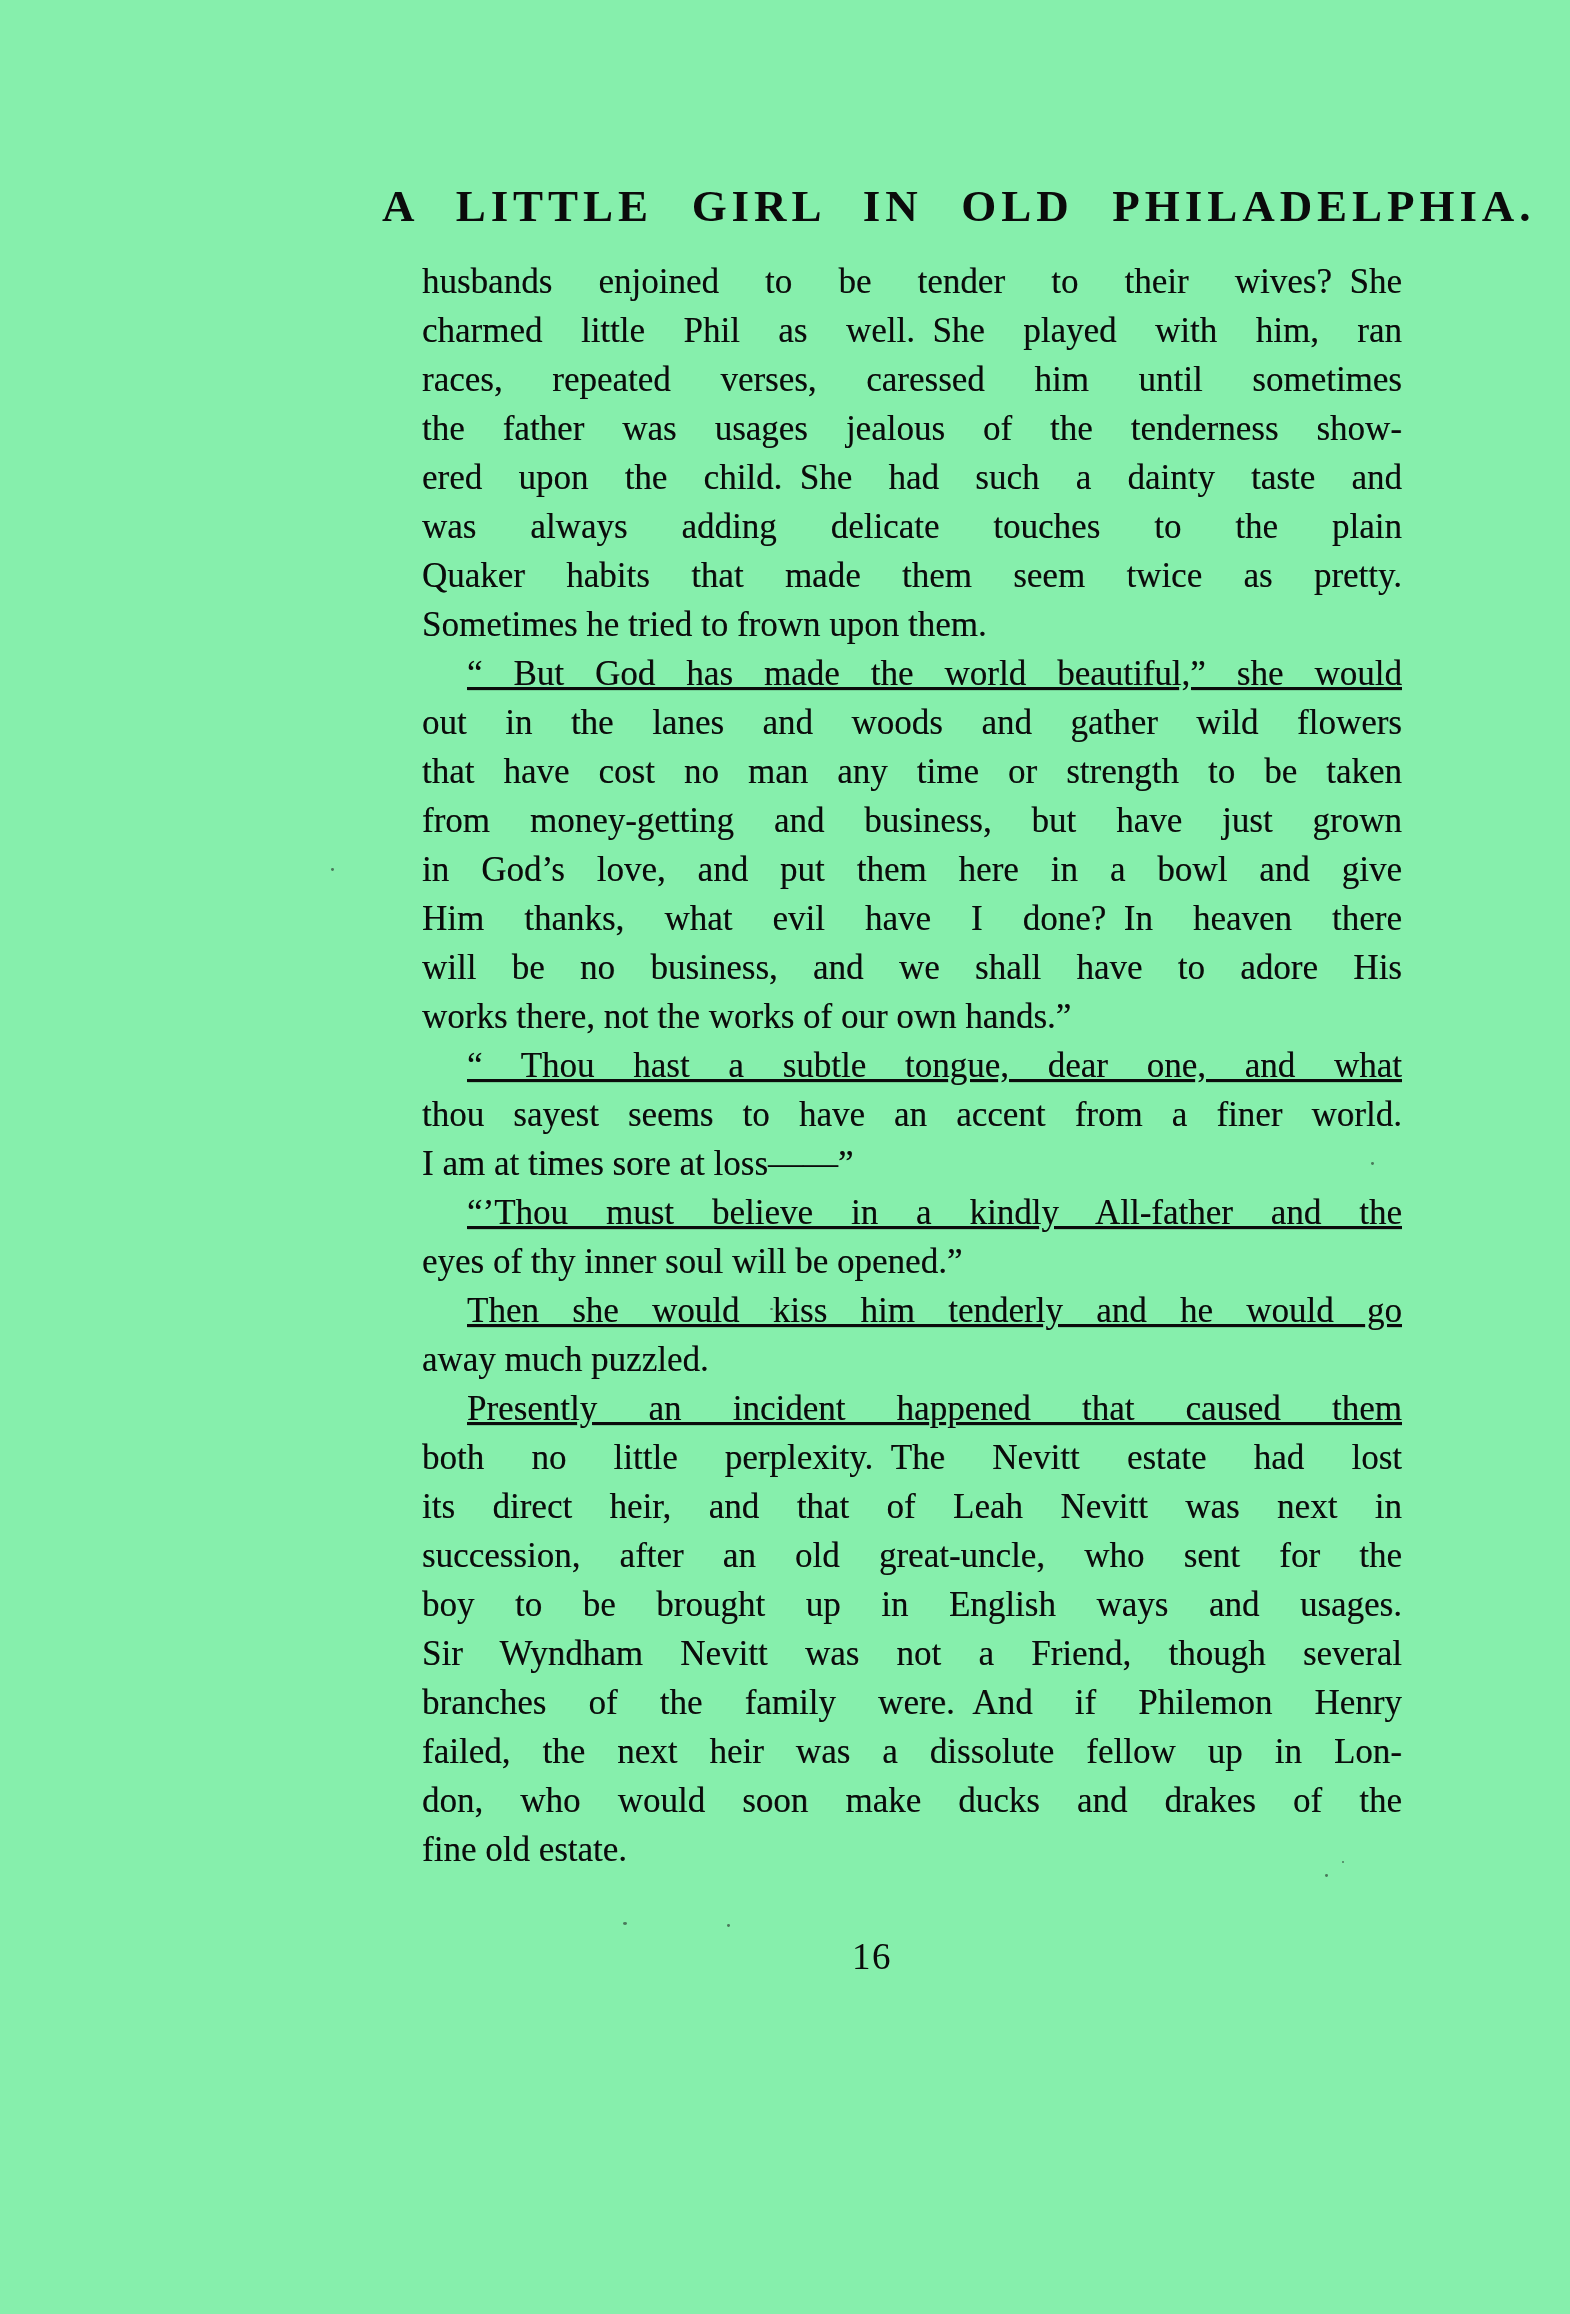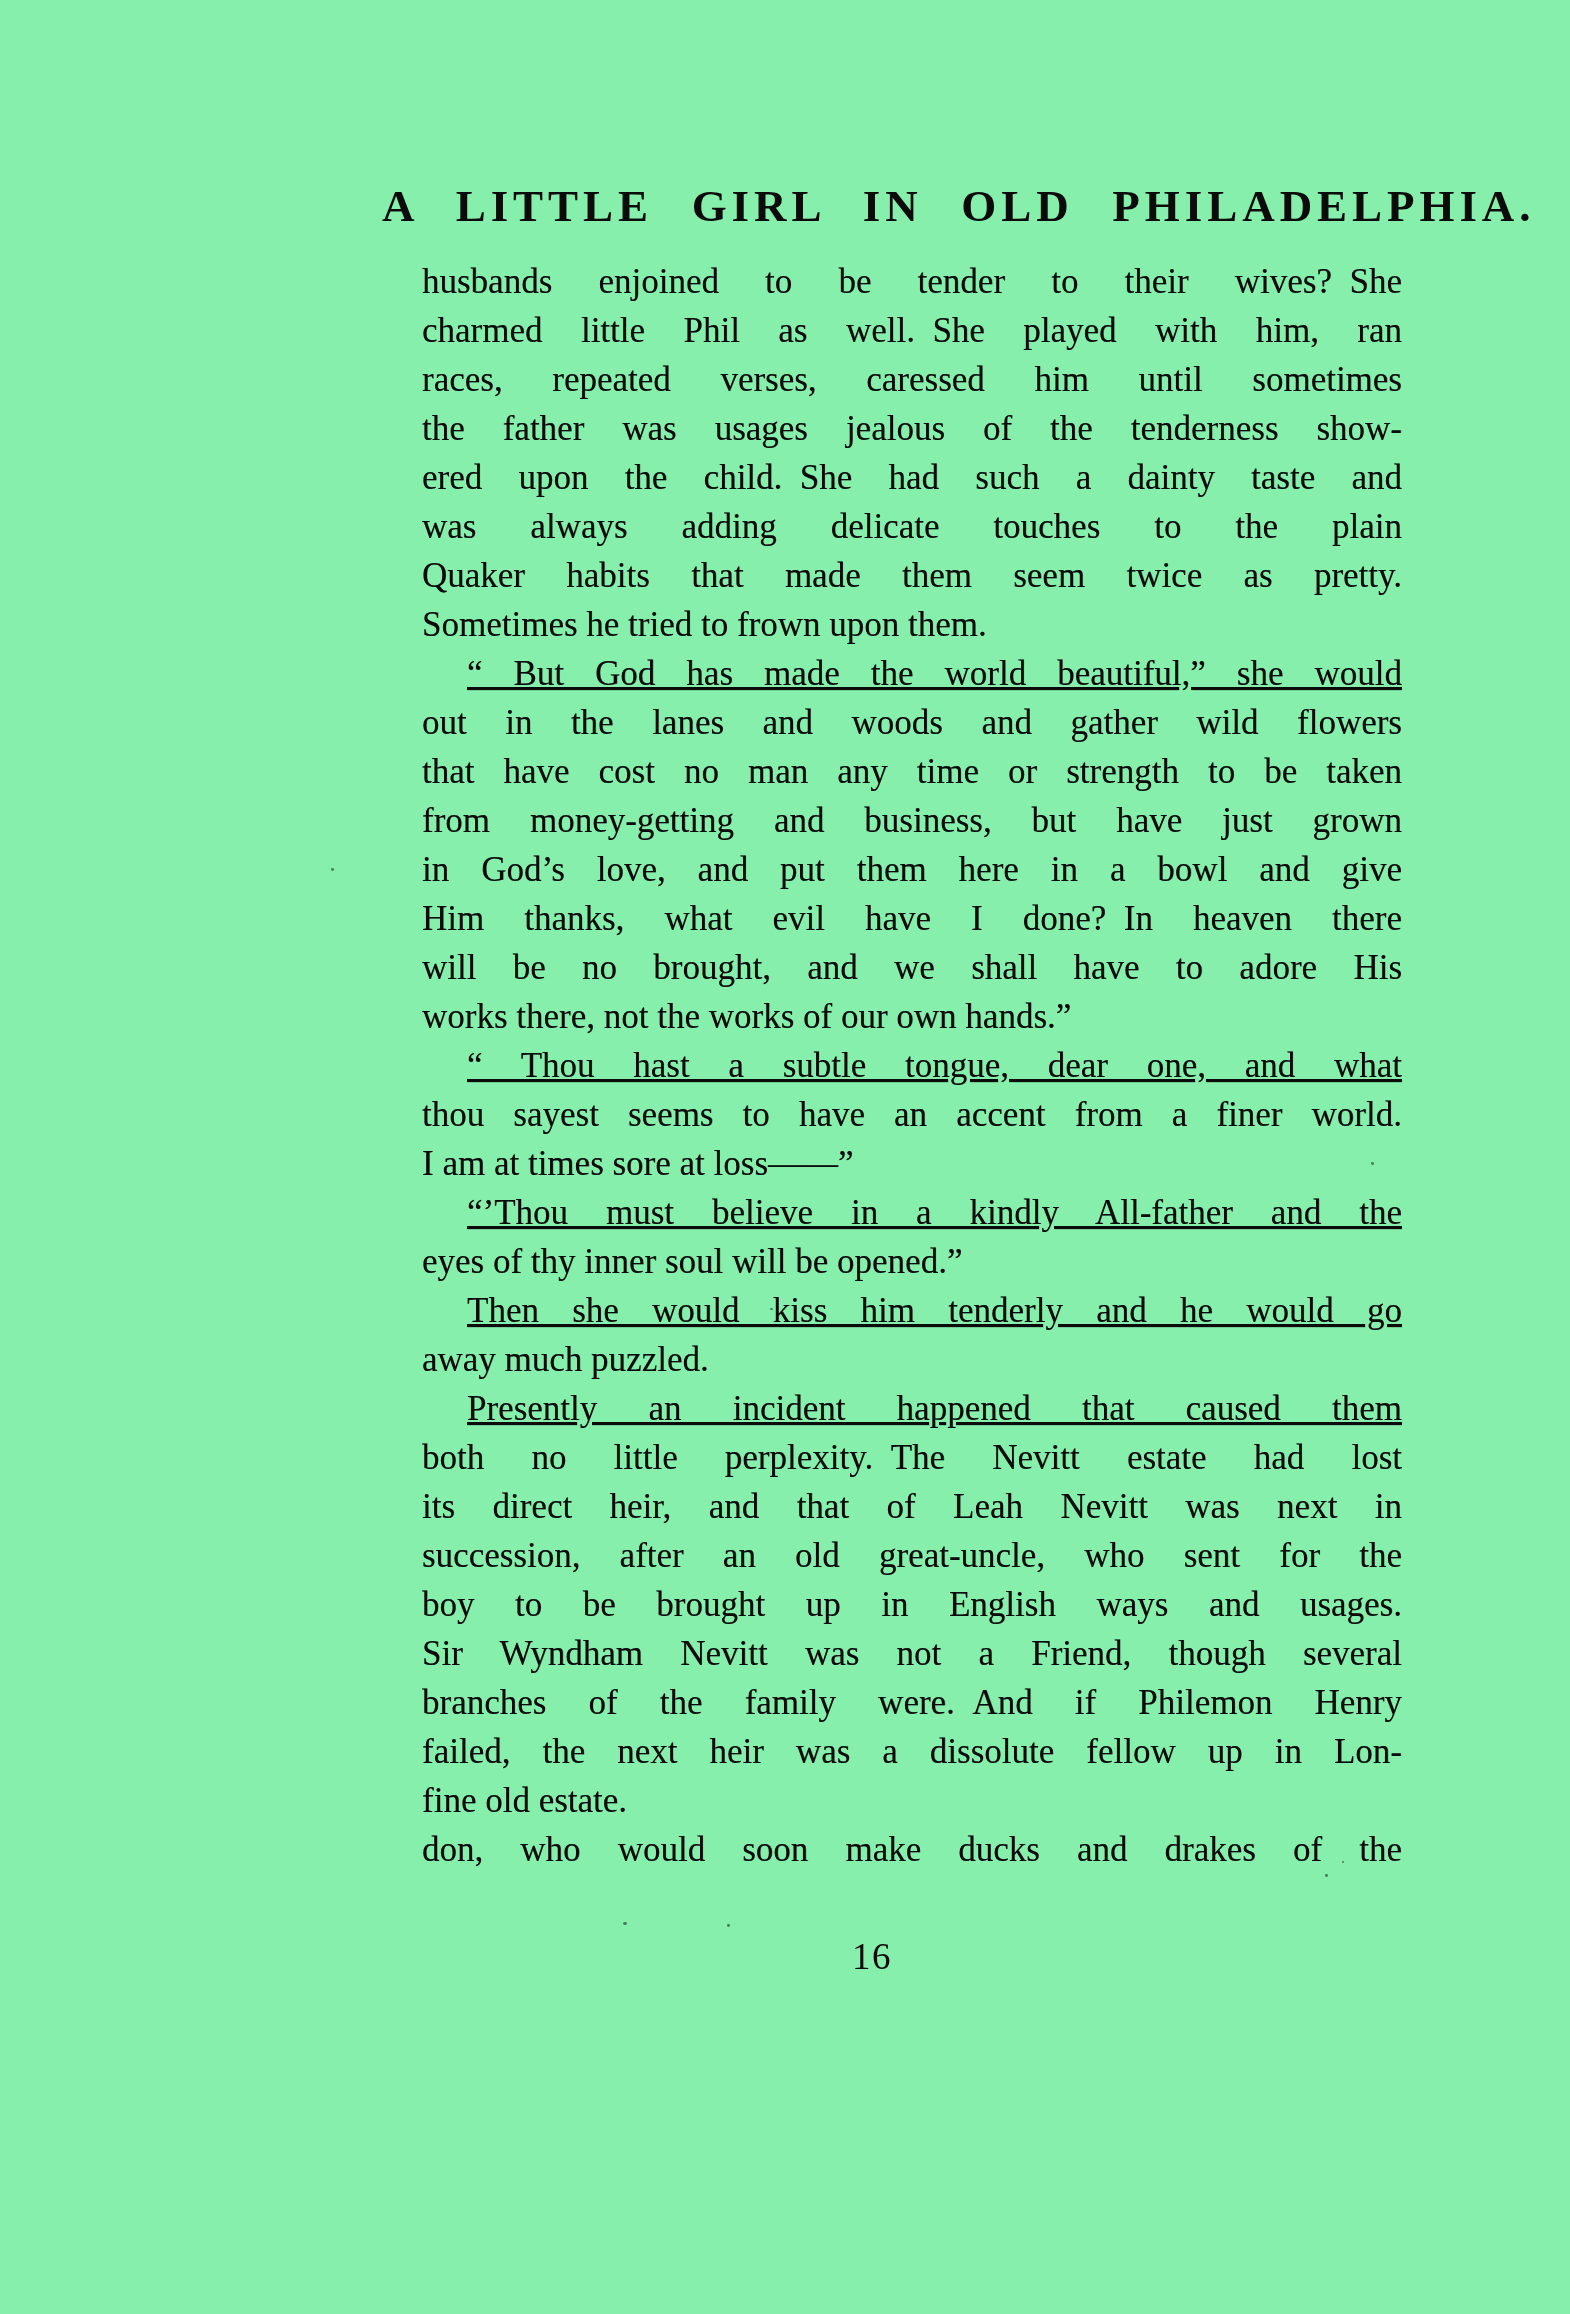--- a/index.html
+++ b/index.html
@@ -66,39 +66,39 @@
       <div class="line">ered upon the child. She had such a dainty taste and</div>
       <div class="line">was always adding delicate touches to the plain</div>
       <div class="line">Quaker habits that made them seem twice as pretty.</div>
       <div class="line last">Sometimes he tried to frown upon them.</div>
       <div class="line indent">“ But God has made the world beautiful,” she would</div>
       <div class="line">out in the lanes and woods and gather wild flowers</div>
       <div class="line">that have cost no man any time or strength to be taken</div>
       <div class="line">from money-getting and business, but have just grown</div>
       <div class="line">in God’s love, and put them here in a bowl and give</div>
       <div class="line">Him thanks, what evil have I done? In heaven there</div>
-      <div class="line">will be no brought, and we shall have to adore His</div>
+      <div class="line">will be no business, and we shall have to adore His</div>
       <div class="line last">works there, not the works of our own hands.”</div>
       <div class="line indent">“ Thou hast a subtle tongue, dear one, and what</div>
       <div class="line">thou sayest seems to have an accent from a finer world.</div>
       <div class="line last">I am at times sore at loss——”</div>
       <div class="line indent">“’Thou must believe in a kindly All-father and the</div>
       <div class="line last">eyes of thy inner soul will be opened.”</div>
       <div class="line indent">Then she would kiss him tenderly and he would go</div>
       <div class="line last">away much puzzled.</div>
       <div class="line indent">Presently an incident happened that caused them</div>
       <div class="line">both no little perplexity. The Nevitt estate had lost</div>
       <div class="line">its direct heir, and that of Leah Nevitt was next in</div>
       <div class="line">succession, after an old great-uncle, who sent for the</div>
       <div class="line">boy to be brought up in English ways and usages.</div>
       <div class="line">Sir Wyndham Nevitt was not a Friend, though several</div>
       <div class="line">branches of the family were. And if Philemon Henry</div>
       <div class="line">failed, the next heir was a dissolute fellow up in Lon-</div>
+      <div class="line">don, who would soon make ducks and drakes of the</div>
       <div class="line last">fine old estate.</div>
-      <div class="line">don, who would soon make ducks and drakes of the</div>
     </div>
 
   <div class="folio">16</div>
 
   <div class="speck" style="left:623px; top:1922px; width:3.9px; height:2.9px;"></div>
   <div class="speck" style="left:727px; top:1924px; width:2.9px; height:2.9px;"></div>
   <div class="speck" style="left:1325px; top:1874px; width:2.9px; height:2.9px;"></div>
   <div class="speck" style="left:1342px; top:1861px; width:2px; height:2px;"></div>
   <div class="speck" style="left:1371px; top:1162px; width:2.9px; height:2.9px;"></div>
   <div class="speck" style="left:331px; top:868px; width:2.9px; height:2.9px;"></div>

